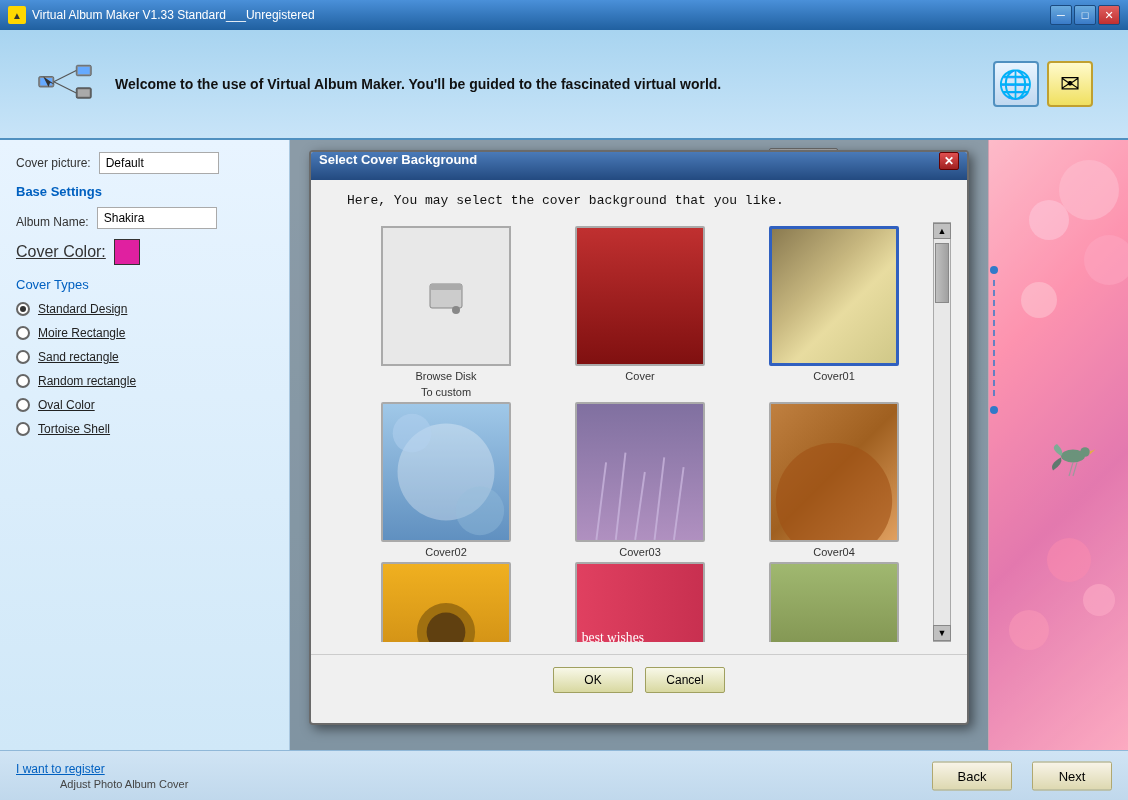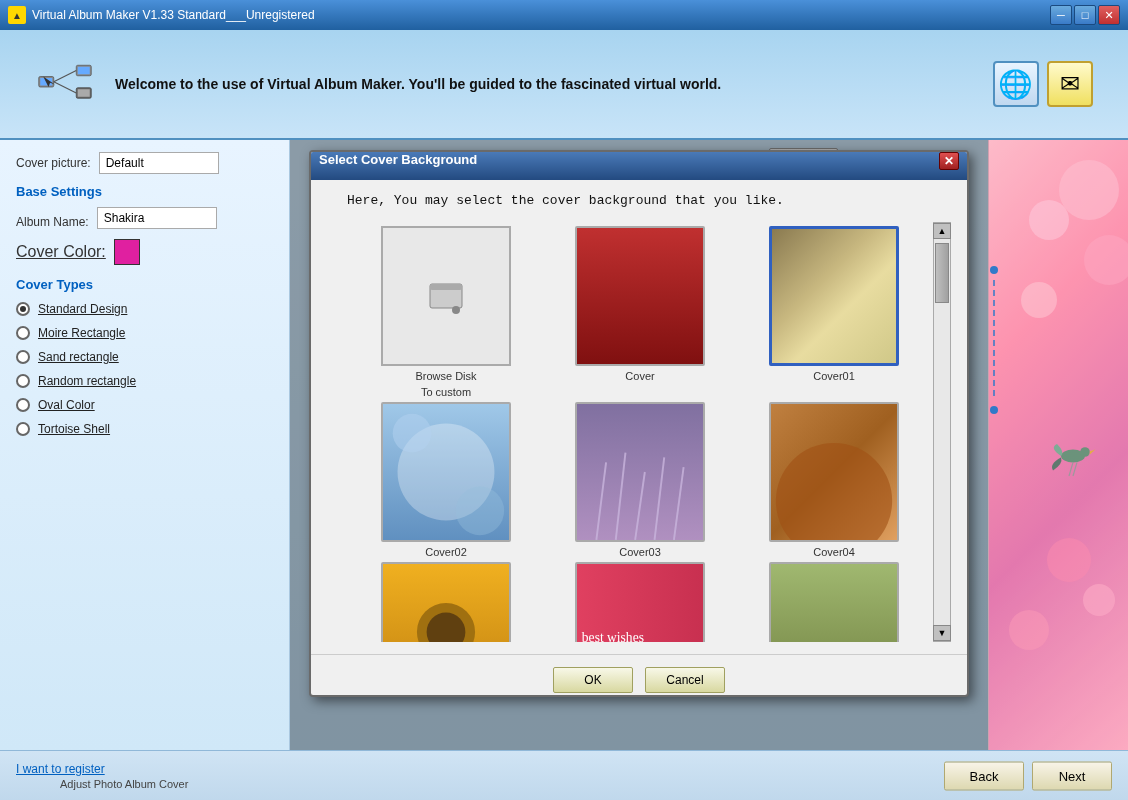--- a/index.html
+++ b/index.html
@@ -155,21 +155,21 @@
     }
     .cover-color-label { font-size: 16px; color: #333; text-decoration: underline; }
     .cover-color-swatch {
       width: 26px; height: 26px;
       background: #e020a0;
       border: 1px solid #333;
       cursor: pointer;
     }
     .cover-types-title {
       color: #0060c0;
-      font-weight: bold;
+      font-weight: normal;
       font-size: 13px;
       margin-bottom: 10px;
     }
     .radio-option {
       display: flex; align-items: center; gap: 8px;
       margin-bottom: 10px;
       cursor: pointer;
     }
     .radio-circle {
       width: 14px; height: 14px;
@@ -342,21 +342,21 @@
     .cv-bestwishes { background: linear-gradient(to right, #e04060, #c83050); }
     .cv-green-leaves { background: linear-gradient(to bottom, #a0b870, #708040); }
     .cv-blonde { background: linear-gradient(to bottom, #e8d090, #d0b860); }
     .cv-lotus { background: linear-gradient(to bottom, #d0e8e0, #a0c8b8); }
 
     
     .modal-footer {
       display: flex;
       justify-content: center;
       gap: 12px;
-      padding: 12px 16px 2px;
+      padding: 12px 16px 30px;
       border-top: 1px solid #ccc;
     }
     .modal-btn {
       min-width: 80px;
       padding: 5px 16px;
       background: linear-gradient(to bottom, #f8f8e8, #d8d8a0);
       border: 1px solid #a0a060;
       font-size: 12px;
       cursor: pointer;
       border-radius: 2px;
@@ -384,21 +384,21 @@
       bottom: 6px;
       font-size: 11px;
       color: #444;
       margin-left: 44px;
     }
     .nav-buttons {
       position: absolute;
       right: 16px;
       top: 50%;
       transform: translateY(-50%);
-      display: flex; gap: 8px;
+      display: flex; gap: 20px;
     }
     .nav-btn {
       min-width: 80px;
       padding: 6px 18px;
       background: linear-gradient(to bottom, #f8f4e8, #ddd8b0);
       border: 1px solid #b0a870;
       font-size: 13px;
       cursor: pointer;
       border-radius: 2px;
     }

